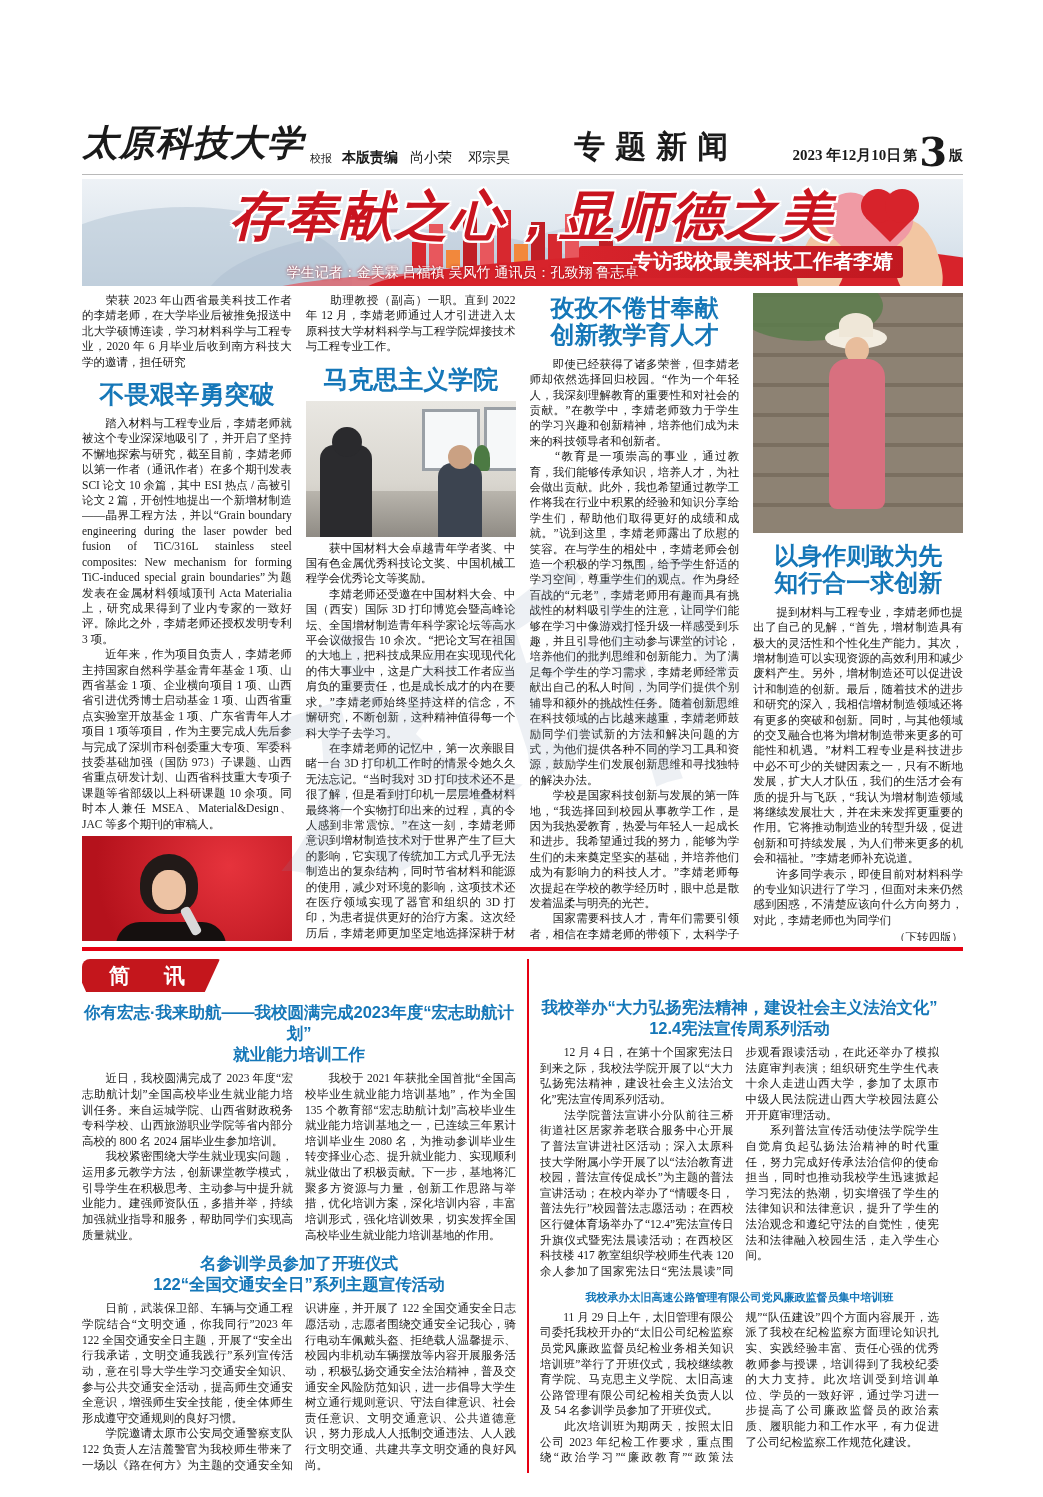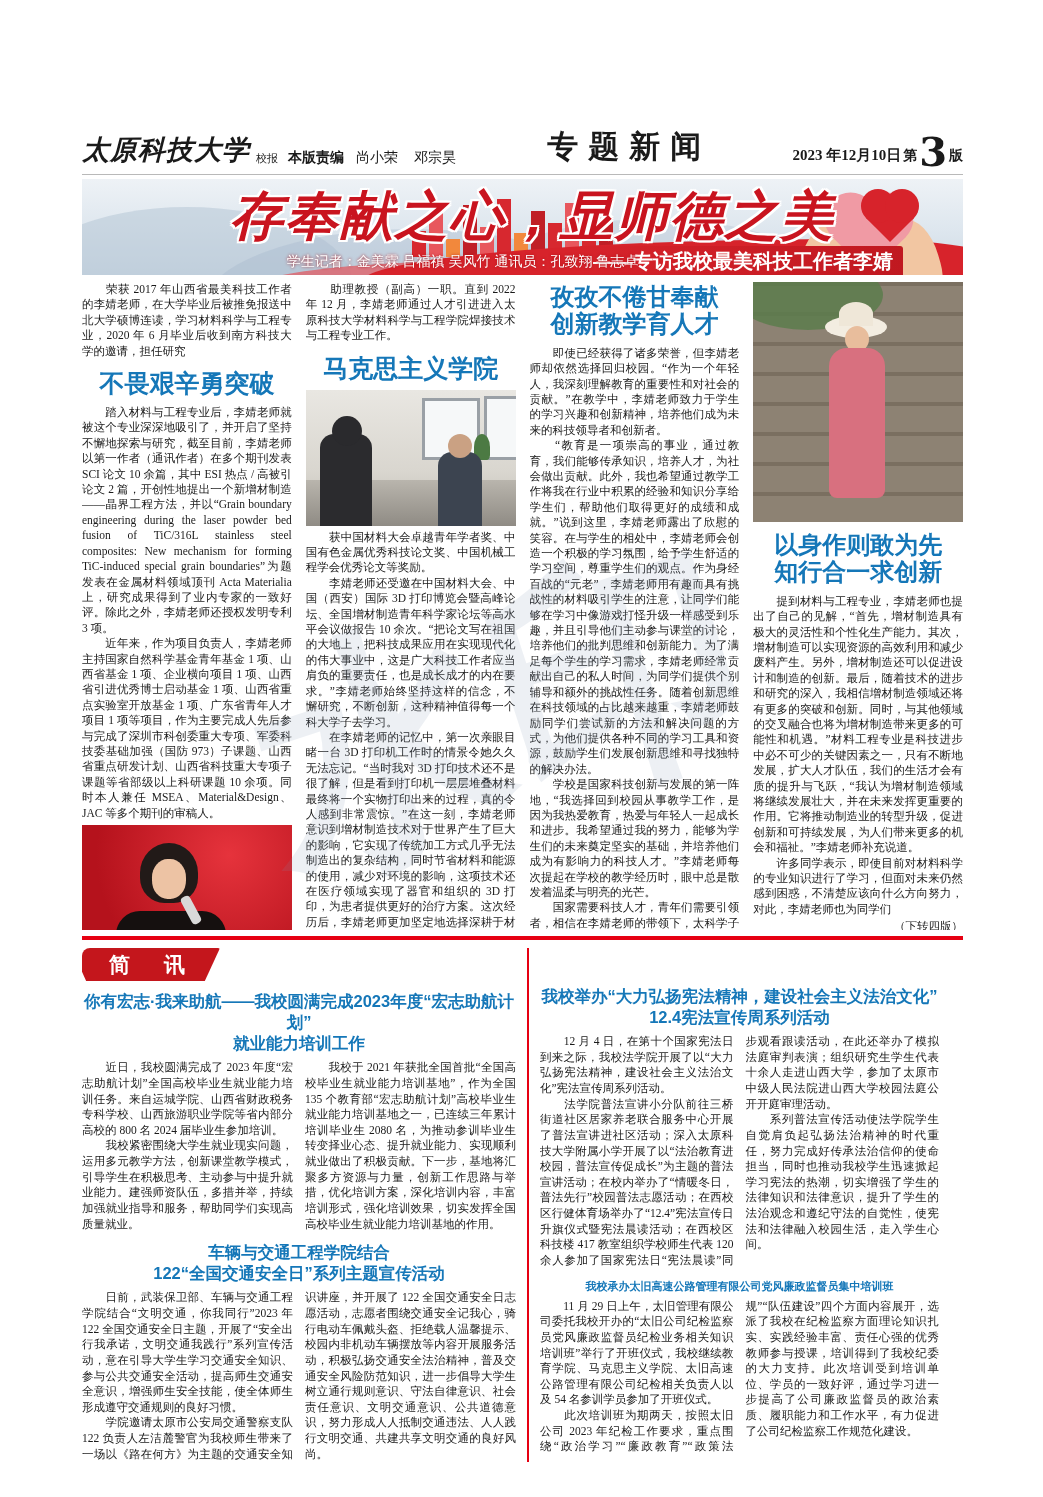--- a/index.html
+++ b/index.html
@@ -4,32 +4,32 @@
 <style>
   html,body{margin:0;padding:0;background:#f2f2f2;}
   .sheet{position:relative;width:1043px;height:1497px;background:#ffffff;overflow:hidden;
          font-family:"Liberation Serif","DejaVu Serif",serif;color:#1a1a1a;}
   .content{position:absolute;left:82px;top:118px;width:881px;}
 
   
   .masthead{display:flex;align-items:flex-end;justify-content:space-between;
             border-bottom:1px solid #b9b9b9;padding-bottom:6px;height:50px;}
   .mh-left{display:flex;align-items:flex-end;gap:6px;white-space:nowrap;}
-  .mh-logo{font-family:Liberation Serif, serif;font-style:italic;font-weight:bold;font-size:27px;letter-spacing:1px;}
+  .mh-logo{font-family:Liberation Serif, serif;font-style:italic;font-weight:bold;font-size:36px;letter-spacing:1px;}
   .mh-paper{font-size:11px;margin:0 4px 2px 0;}
   .mh-edlabel{font-family:"Liberation Sans",sans-serif;font-weight:bold;font-size:14px;margin:0 6px 1px 0;}
   .mh-editor{font-family:"Liberation Sans",sans-serif;font-size:14px;margin:0 10px 1px 0;}
   .mh-section{font-family:"Liberation Sans",sans-serif;font-weight:bold;font-size:31px;letter-spacing:10px;margin-bottom:0;}
   .mh-right{display:flex;align-items:flex-end;white-space:nowrap;}
   .mh-date{font-weight:bold;font-size:15px;margin-right:2px;margin-bottom:3px;}
   .mh-ed{font-weight:bold;font-size:14px;margin-bottom:3px;}
   .mh-ednum{font-family:"DejaVu Serif",serif;font-weight:bold;font-size:40px;line-height:.8;margin:0 2px;}
 
   
-  .banner{position:relative;margin-top:4px;height:96px;overflow:hidden;
+  .banner{position:relative;margin-top:4px;height:107px;overflow:hidden;
           background:linear-gradient(180deg,#eef2f6 0%,#dde6ee 55%,#cdd9e4 100%);}
   .mtn{position:absolute;border-radius:50% 50% 0 0;}
   .mtn1{left:-60px;top:28px;width:330px;height:150px;background:#b7c6d6;opacity:.55;}
   .mtn2{left:120px;top:50px;width:420px;height:160px;background:#a8bacd;opacity:.4;}
   .mtn3{right:120px;top:40px;width:380px;height:160px;background:#bfccda;opacity:.5;}
   .banner-title{position:absolute;left:148px;top:2px;font-family:"DejaVu Serif",serif;font-style:italic;
     font-weight:bold;font-size:53px;color:#c9141f;letter-spacing:2px;white-space:nowrap;
     text-shadow:2px 0 0 #fff,-2px 0 0 #fff,0 2px 0 #fff,0 -2px 0 #fff,2px 2px 0 #fff,-2px -2px 0 #fff,2px -2px 0 #fff,-2px 2px 0 #fff;}
   .banner-sub{position:absolute;right:60px;top:67px;font-family:"Liberation Sans",sans-serif;font-weight:bold;
     font-size:20px;color:#ffffff;background:linear-gradient(90deg,#d7232b,#c01820);padding:2px 10px 3px 14px;
@@ -168,21 +168,21 @@
             <div class="c2"></div>
           </div>
       </div>
       <div class="banner-title">存奉献之心，显师德之美</div>
       <div class="banner-sub">——专访我校最美科技工作者李婧</div>
       <div class="banner-byline">学生记者：金美霖 吕福禛 吴风竹 通讯员：孔致翔 鲁志卓</div>
     </div>
 
     <div class="feature">
       <div class="fcol">
-        <div class="flow">　　荣获 2017 年山西省最美科技工作者的李婧老师，在大学毕业后被推免报送中北大学硕博连读，学习材料科学与工程专业，2020 年 6 月毕业后收到南方科技大学的邀请，担任研究</div>
+        <div class="flow">　　荣获 2023 年山西省最美科技工作者的李婧老师，在大学毕业后被推免报送中北大学硕博连读，学习材料科学与工程专业，2020 年 6 月毕业后收到南方科技大学的邀请，担任研究</div>
         <div class="bluehead">不畏艰辛勇突破</div>
         <div class="flow">　　踏入材料与工程专业后，李婧老师就被这个专业深深地吸引了，并开启了坚持不懈地探索与研究，截至目前，李婧老师以第一作者（通讯作者）在多个期刊发表 SCI 论文 10 余篇，其中 ESI 热点 / 高被引论文 2 篇，开创性地提出一个新增材制造——晶界工程方法，并以“Grain boundary engineering during the laser powder bed fusion of TiC/316L stainless steel composites: New mechanism for forming TiC-induced special grain boundaries”为题发表在金属材料领域顶刊 Acta Materialia 上，研究成果得到了业内专家的一致好评。除此之外，李婧老师还授权发明专利 3 项。
 　　近年来，作为项目负责人，李婧老师主持国家自然科学基金青年基金 1 项、山西省基金 1 项、企业横向项目 1 项、山西省引进优秀博士启动基金 1 项、山西省重点实验室开放基金 1 项、广东省青年人才项目 1 项等项目，作为主要完成人先后参与完成了深圳市科创委重大专项、军委科技委基础加强（国防 973）子课题、山西省重点研发计划、山西省科技重大专项子课题等省部级以上科研课题 10 余项。同时本人兼任 MSEA、Material&amp;Design、JAC 等多个期刊的审稿人。</div>
         <div class="photo ph-speaker">
           <div class="hair"></div>
             <div class="face"></div>
             <div class="body"></div>
             <div class="mic"></div>
         </div>
       </div>
@@ -245,21 +245,21 @@
             <span>你有宏志·我来助航——我校圆满完成2023年度“宏志助航计划”</span><br>
             <span>就业能力培训工作</span>
           </div>
           <div class="bbody flow">　　近日，我校圆满完成了 2023 年度“宏志助航计划”全国高校毕业生就业能力培训任务。来自运城学院、山西省财政税务专科学校、山西旅游职业学院等省内部分高校的 800 名 2024 届毕业生参加培训。
 　　我校紧密围绕大学生就业现实问题，运用多元教学方法，创新课堂教学模式，引导学生在积极思考、主动参与中提升就业能力。建强师资队伍，多措并举，持续加强就业指导和服务，帮助同学们实现高质量就业。
 　　我校于 2021 年获批全国首批“全国高校毕业生就业能力培训基地”，作为全国 135 个教育部“宏志助航计划”高校毕业生就业能力培训基地之一，已连续三年累计培训毕业生 2080 名，为推动参训毕业生转变择业心态、提升就业能力、实现顺利就业做出了积极贡献。下一步，基地将汇聚多方资源与力量，创新工作思路与举措，优化培训方案，深化培训内容，丰富培训形式，强化培训效果，切实发挥全国高校毕业生就业能力培训基地的作用。</div>
         </div>
 
         <div>
           <div class="btitle">
-            <span>车辆与交通工程学院结合</span><br>
+            <span>名参训学员参加了开班仪式</span><br>
             <span>122“全国交通安全日”系列主题宣传活动</span>
           </div>
           <div class="bbody flow">　　日前，武装保卫部、车辆与交通工程学院结合“文明交通，你我同行”2023 年 122 全国交通安全日主题，开展了“安全出行我承诺，文明交通我践行”系列宣传活动，意在引导大学生学习交通安全知识、参与公共交通安全活动，提高师生交通安全意识，增强师生安全技能，使全体师生形成遵守交通规则的良好习惯。
 　　学院邀请太原市公安局交通警察支队 122 负责人左洁麓警官为我校师生带来了一场以《路在何方》为主题的交通安全知识讲座，并开展了 122 全国交通安全日志愿活动，志愿者围绕交通安全记我心，骑行电动车佩戴头盔、拒绝载人温馨提示、校园内非机动车辆摆放等内容开展服务活动，积极弘扬交通安全法治精神，普及交通安全风险防范知识，进一步倡导大学生树立通行规则意识、守法自律意识、社会责任意识、文明交通意识、公共道德意识，努力形成人人抵制交通违法、人人践行文明交通、共建共享文明交通的良好风尚。</div>
         </div>
       </div>
 
       <div class="briefs-right">
         <div class="spacer38"></div>
         <div>

